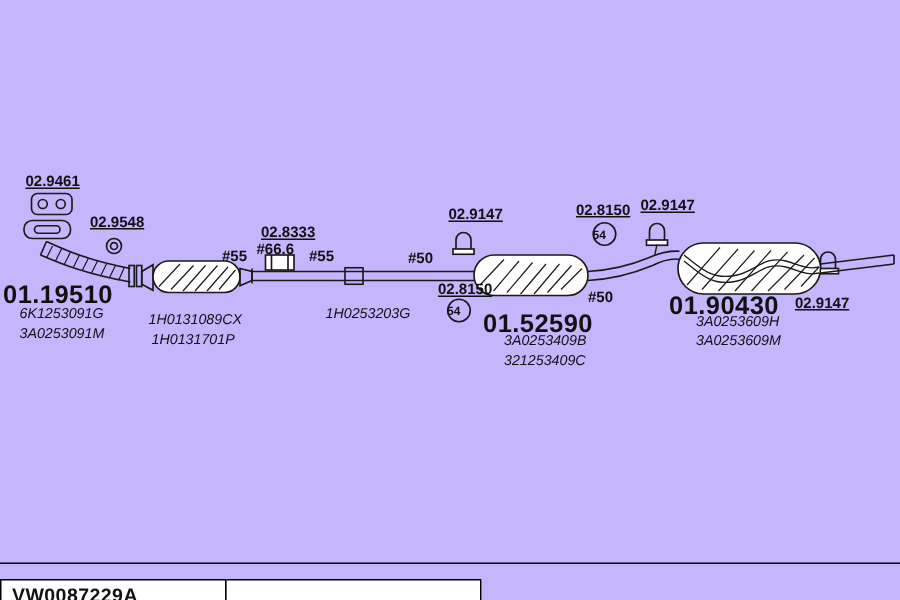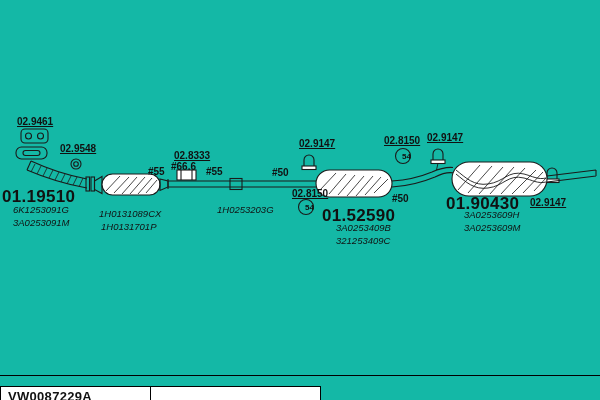--- a/index.html
+++ b/index.html
@@ -1,24 +1,24 @@
 <!DOCTYPE html>
 <html><head>
 <meta charset="utf-8">
 <style>
   * { margin:0; padding:0; box-sizing:border-box; }
   html,body { width:600px; height:400px; background:#fff; font-family:"Liberation Sans", sans-serif; }
-  #stage { position:relative; width:600px; height:400px; background:#14b8a6; overflow:hidden; }
+  #stage { position:relative; width:600px; height:400px; background:#c4b5fd; overflow:hidden; }
   #drawing { position:absolute; left:0; top:0; }
   .lbl { position:absolute; color:#111; white-space:nowrap; line-height:1.15; }
   .sm  { font-size:10px; font-weight:bold; text-decoration:underline; }
   .dia { font-size:10px;  font-weight:bold; }
   .big { font-size:17px; font-weight:bold; letter-spacing:0.3px; }
   .oem { font-size:9.5px;font-style:italic; }
-  .badge { position:absolute; width:16px; text-align:right; font-size:8px; font-weight:bold; color:#111; }
+  .badge { position:absolute; width:16px; text-align:left; font-size:8px; font-weight:bold; color:#111; }
   .tb-rule { position:absolute; left:0; top:375px; width:600px; border-top:1.5px solid #000; }
   .tb-box { position:absolute; top:386px; height:22px; border:1.5px solid #000; background:#fff;text-decoration:underline; }
   .tb-box1 { left:0; width:151px; }
   .tb-box2 { left:149.5px; width:171px; }
   .tb-text { display:block; padding-left:7px; line-height:19px; font-size:13px; font-weight:bold; letter-spacing:0.3px; color:#111; }
 </style>
 </head>
 <body>
 
 <div id="stage">

